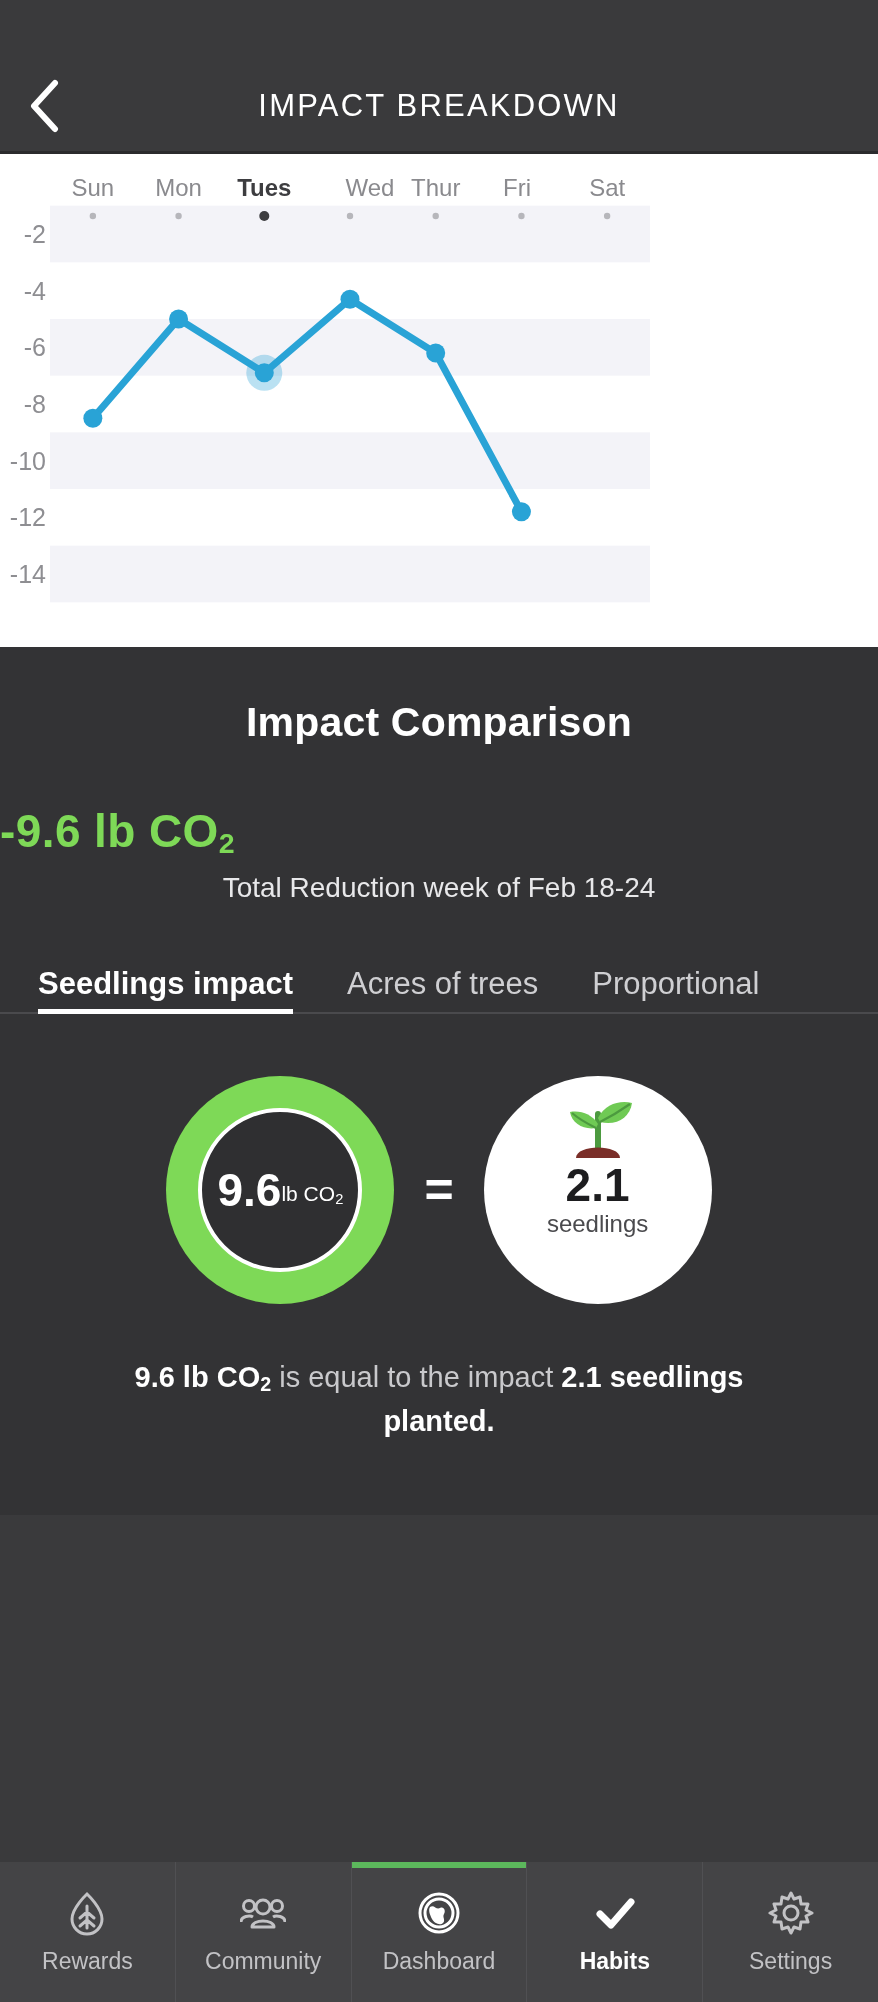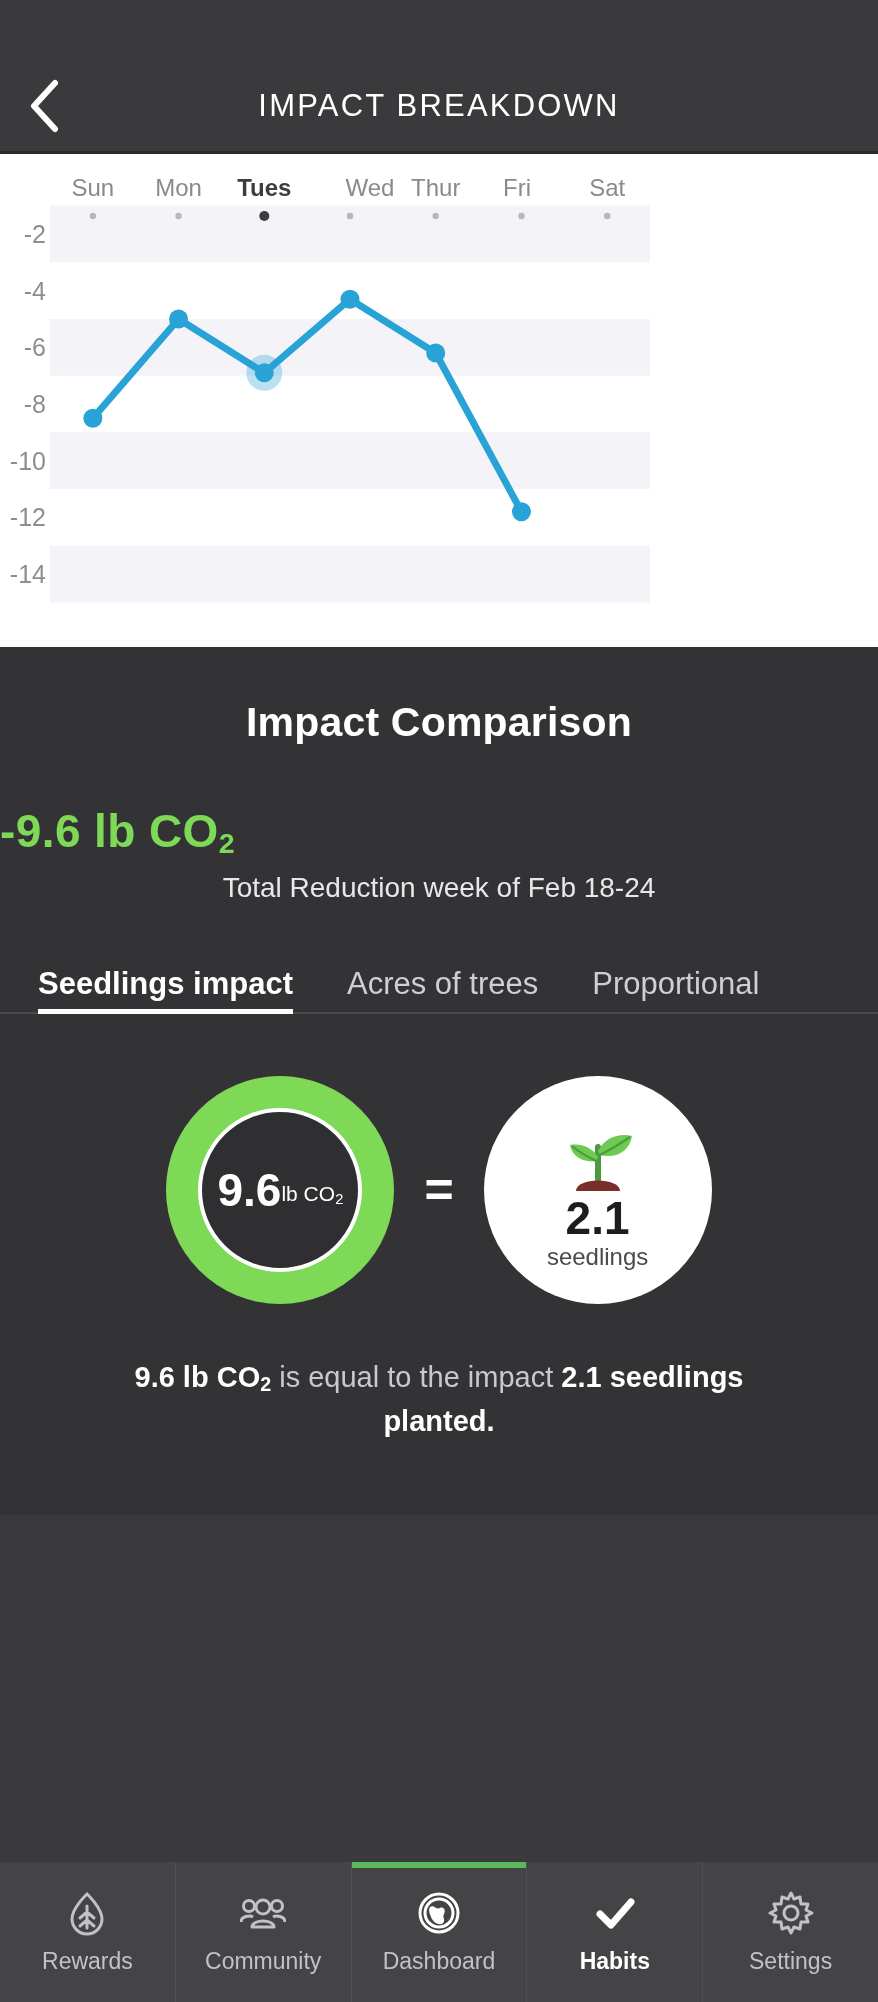--- a/index.html
+++ b/index.html
@@ -94,21 +94,21 @@
     width: 164px; height: 164px; border-radius: 50%;
     background: #2f2f31; border: 4px solid #ffffff;
     display: flex; flex-direction: row; align-items: center; justify-content: center;
   }
   .ring-num { color: #ffffff; font-size: 46px; font-weight: bold; line-height: 1; }
   .ring-unit { color: #ffffff; font-size: 21px; margin-top: 8px; }
   .ring-unit sub { font-size: 0.7em; vertical-align: -0.2em; }
   .equals { color: #ffffff; font-size: 50px; font-weight: bold; flex: 0 0 auto; }
   .white-circle {
     width: 228px; height: 228px; border-radius: 50%; background: #ffffff;
-    display: flex; flex-direction: column; align-items: center; justify-content: center;
+    display: flex; flex-direction: column; align-items: center; 
     flex: 0 0 auto; padding-top: 8px;
   }
   .seedling-icon { width: 92px; height: 76px; display: block; }
   .wc-num { color: #1d1d1f; font-size: 46px; font-weight: bold; line-height: 1; margin-top: 2px; }
   .wc-unit { color: #4a4a4d; font-size: 24px; margin-top: 2px; }
 
   .caption {
     text-align: center; color: #c9c9cc; font-size: 29px; line-height: 1.5;
     margin: 52px auto 0; max-width: 640px; padding-bottom: 72px;
   }

